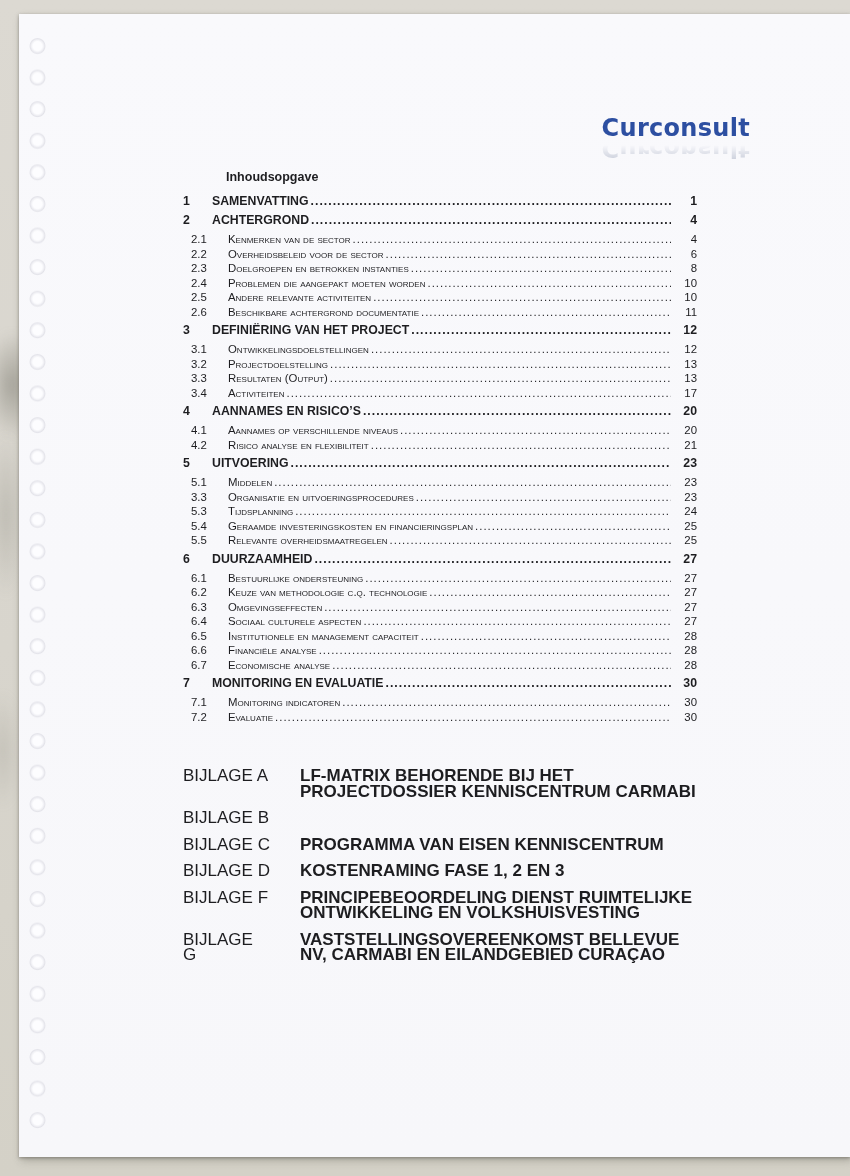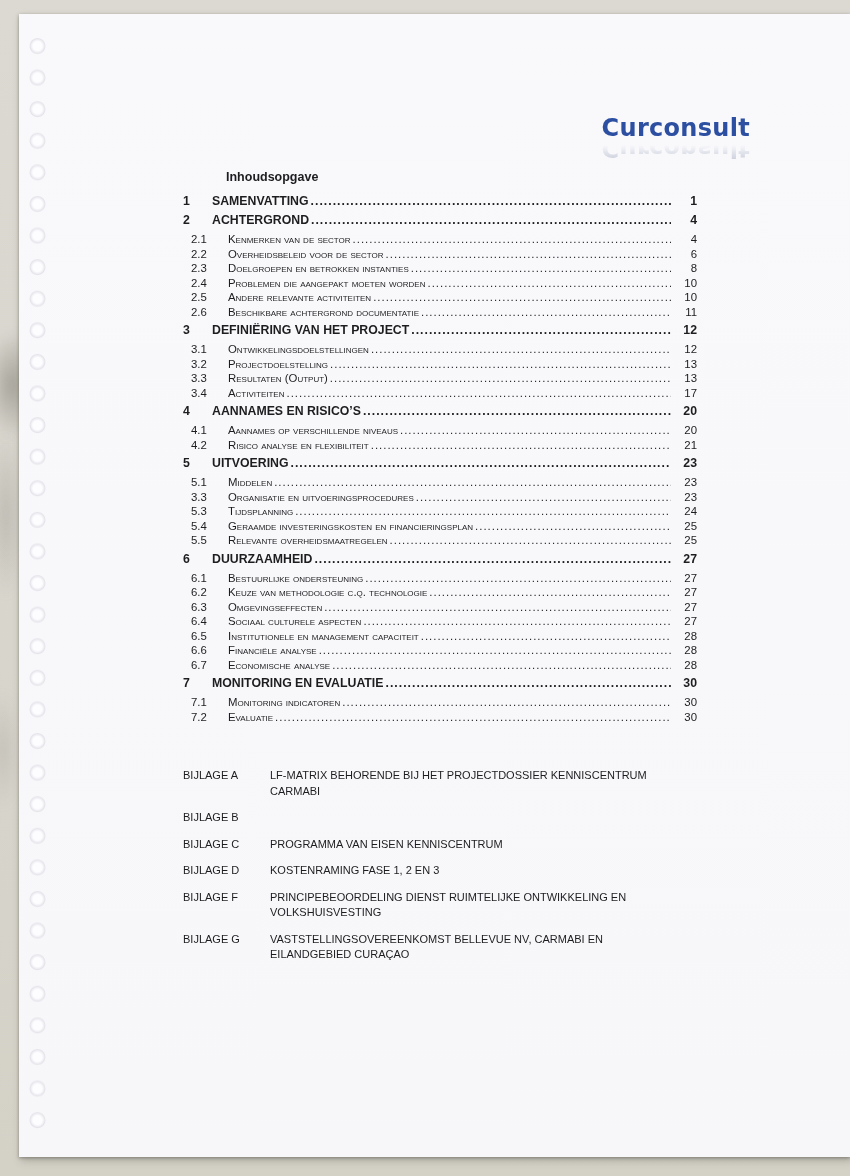--- a/index.html
+++ b/index.html
@@ -55,23 +55,23 @@
   .toc-row .pg{flex:none;width:24px;text-align:right;}
 
   .toc-row.l1{font-weight:bold;font-size:12.3px;line-height:15px;margin:4px 0;}
   .toc-row.l1 .num{width:29px;}
 
   .toc-row.sub{font-size:11.4px;line-height:14.5px;padding-left:8px;font-variant:small-caps;align-items:flex-end;}
   .toc-row.sub .num{width:37px;font-variant:normal;}
   .toc-row.sub .pg{font-variant:normal;}
 
   .appendices{margin-top:44px;}
-  .app-row{display:flex;font-size:11px;line-height:15.5px;margin-bottom:11px;}
+  .app-row{display:flex;font-size:17px;line-height:15.5px;margin-bottom:11px;gap:30px;}
   .app-label{flex:none;width:87px;}
-  .app-title{flex:none;max-width:402px;width:402px;}
+  .app-title{flex:none;max-width:402px;width:402px;font-weight:bold;}
 </style>
 </head>
 <body>
 
 <div class="smudge s1"></div>
 <div class="smudge s2"></div>
 <div class="smudge s3"></div>
 
 <div class="paper">
   <div class="holes"></div>

